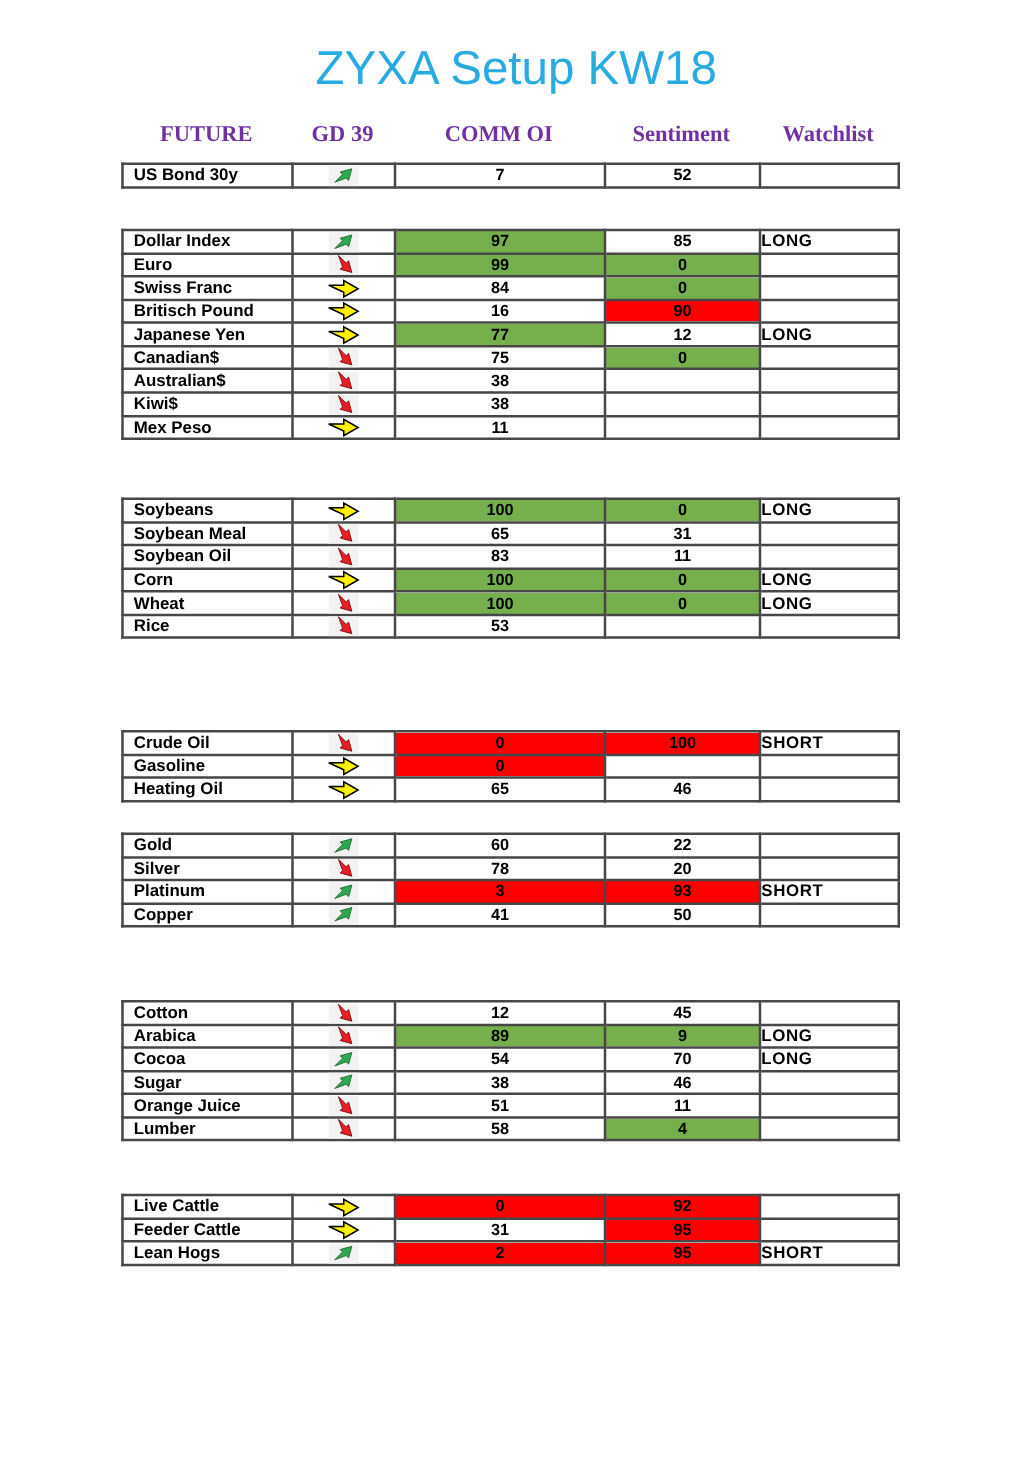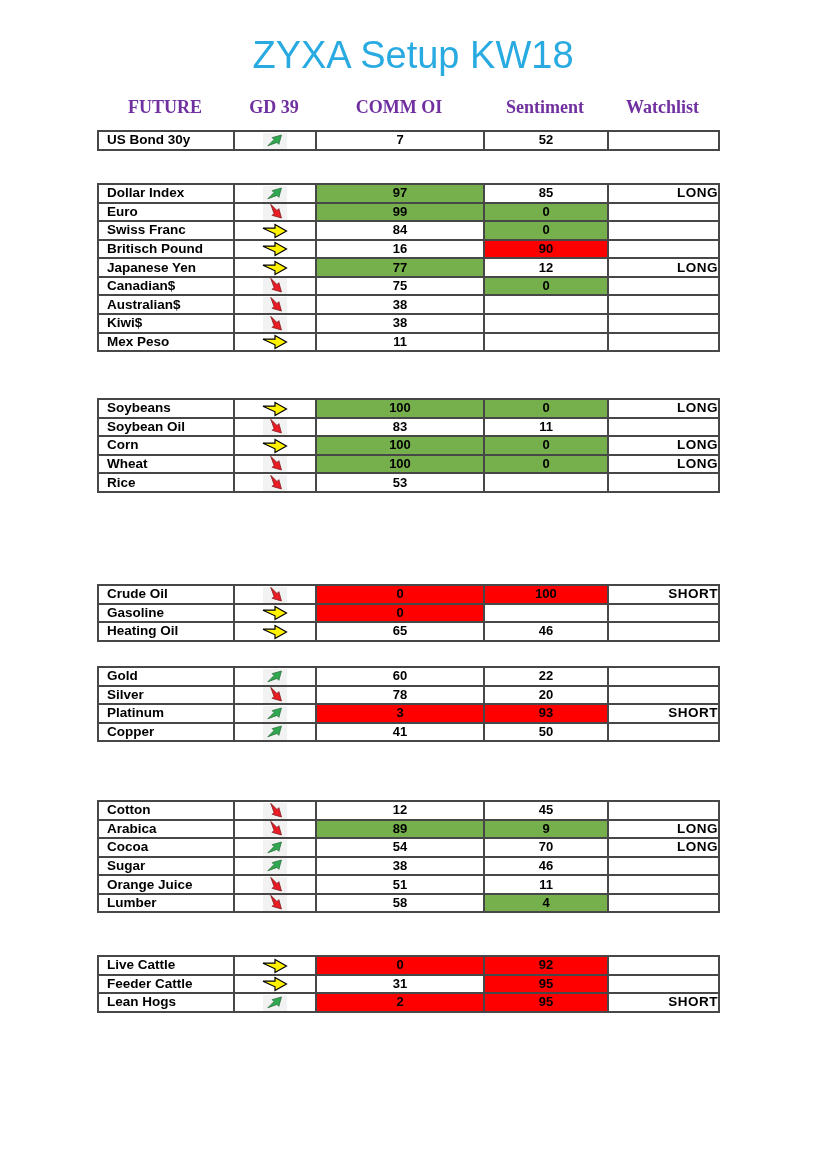--- a/index.html
+++ b/index.html
@@ -19,21 +19,21 @@
   .col-future{width:136px}.col-gd{width:82px}.col-oi{width:168px}
   .col-sent{width:124px}.col-watch{width:111px}
 
   table.blk td{border:2px solid #474747;height:16.4px;padding:0;overflow:hidden;
                font-size:13px;font-weight:bold;color:#000;line-height:16px;}
   .c-future{text-align:left;padding-left:8px !important;font-size:13.5px !important;white-space:nowrap;margin-top:24px;}
   .c-arrow{text-align:center;vertical-align:middle;}
   .c-num{text-align:center;}
   .bg-green{background:var(--cell-green,#76B04C);text-align:center;}
   .bg-red{background:var(--cell-red,#FF0000);}
-  .c-watch{text-align:right;font-size:13.5px !important;letter-spacing:.5px;}
+  .c-watch{text-align:left;font-size:13.5px !important;letter-spacing:.5px;}
   .watch-long{color:var(--long-text,#00A651);}
   .watch-short{color:var(--short-text,#FF0000);}
 
   .icon-frame{display:inline-flex;align-items:center;justify-content:center;
               width:24px;height:16px;background:#f2f2f2;vertical-align:middle;}
   .icon-frame.no-bg{background:transparent;width:28px;}
   .arrow{display:inline-block;line-height:0;}
   .arrow svg{display:block;overflow:visible;}
   .arrow.up svg,.arrow.down svg{width:19px;height:12px;}
   .arrow.right svg{width:26px;height:16px;}
@@ -228,20 +228,33 @@
                 <svg viewBox="0 0 26 16" xmlns="http://www.w3.org/2000/svg">
                   <path d="M1 5.2 H13 V1.5 L24.5 8 L13 14.5 V10.8 Z"></path>
                 </svg>
               </span>
             </span></td>
           <td class="c-num bg-green">100</td>
           <td class="c-num bg-green">0</td>
           <td class="c-watch watch-long">LONG</td>
         </tr>
         <tr>
+          <td class="c-future">Soybean Meal</td>
+          <td class="c-arrow"><span class="icon-frame">
+              <span class="arrow down">
+                <svg viewBox="0 0 26 16" xmlns="http://www.w3.org/2000/svg">
+                  <path d="M1 5.2 H13 V1.5 L24.5 8 L13 14.5 V10.8 Z"></path>
+                </svg>
+              </span>
+            </span></td>
+          <td class="c-num">65</td>
+          <td class="c-num">31</td>
+          <td class="c-watch"></td>
+        </tr>
+        <tr>
           <td class="c-future">Soybean Oil</td>
           <td class="c-arrow"><span class="icon-frame">
               <span class="arrow down">
                 <svg viewBox="0 0 26 16" xmlns="http://www.w3.org/2000/svg">
                   <path d="M1 5.2 H13 V1.5 L24.5 8 L13 14.5 V10.8 Z"></path>
                 </svg>
               </span>
             </span></td>
           <td class="c-num">83</td>
           <td class="c-num">11</td>

